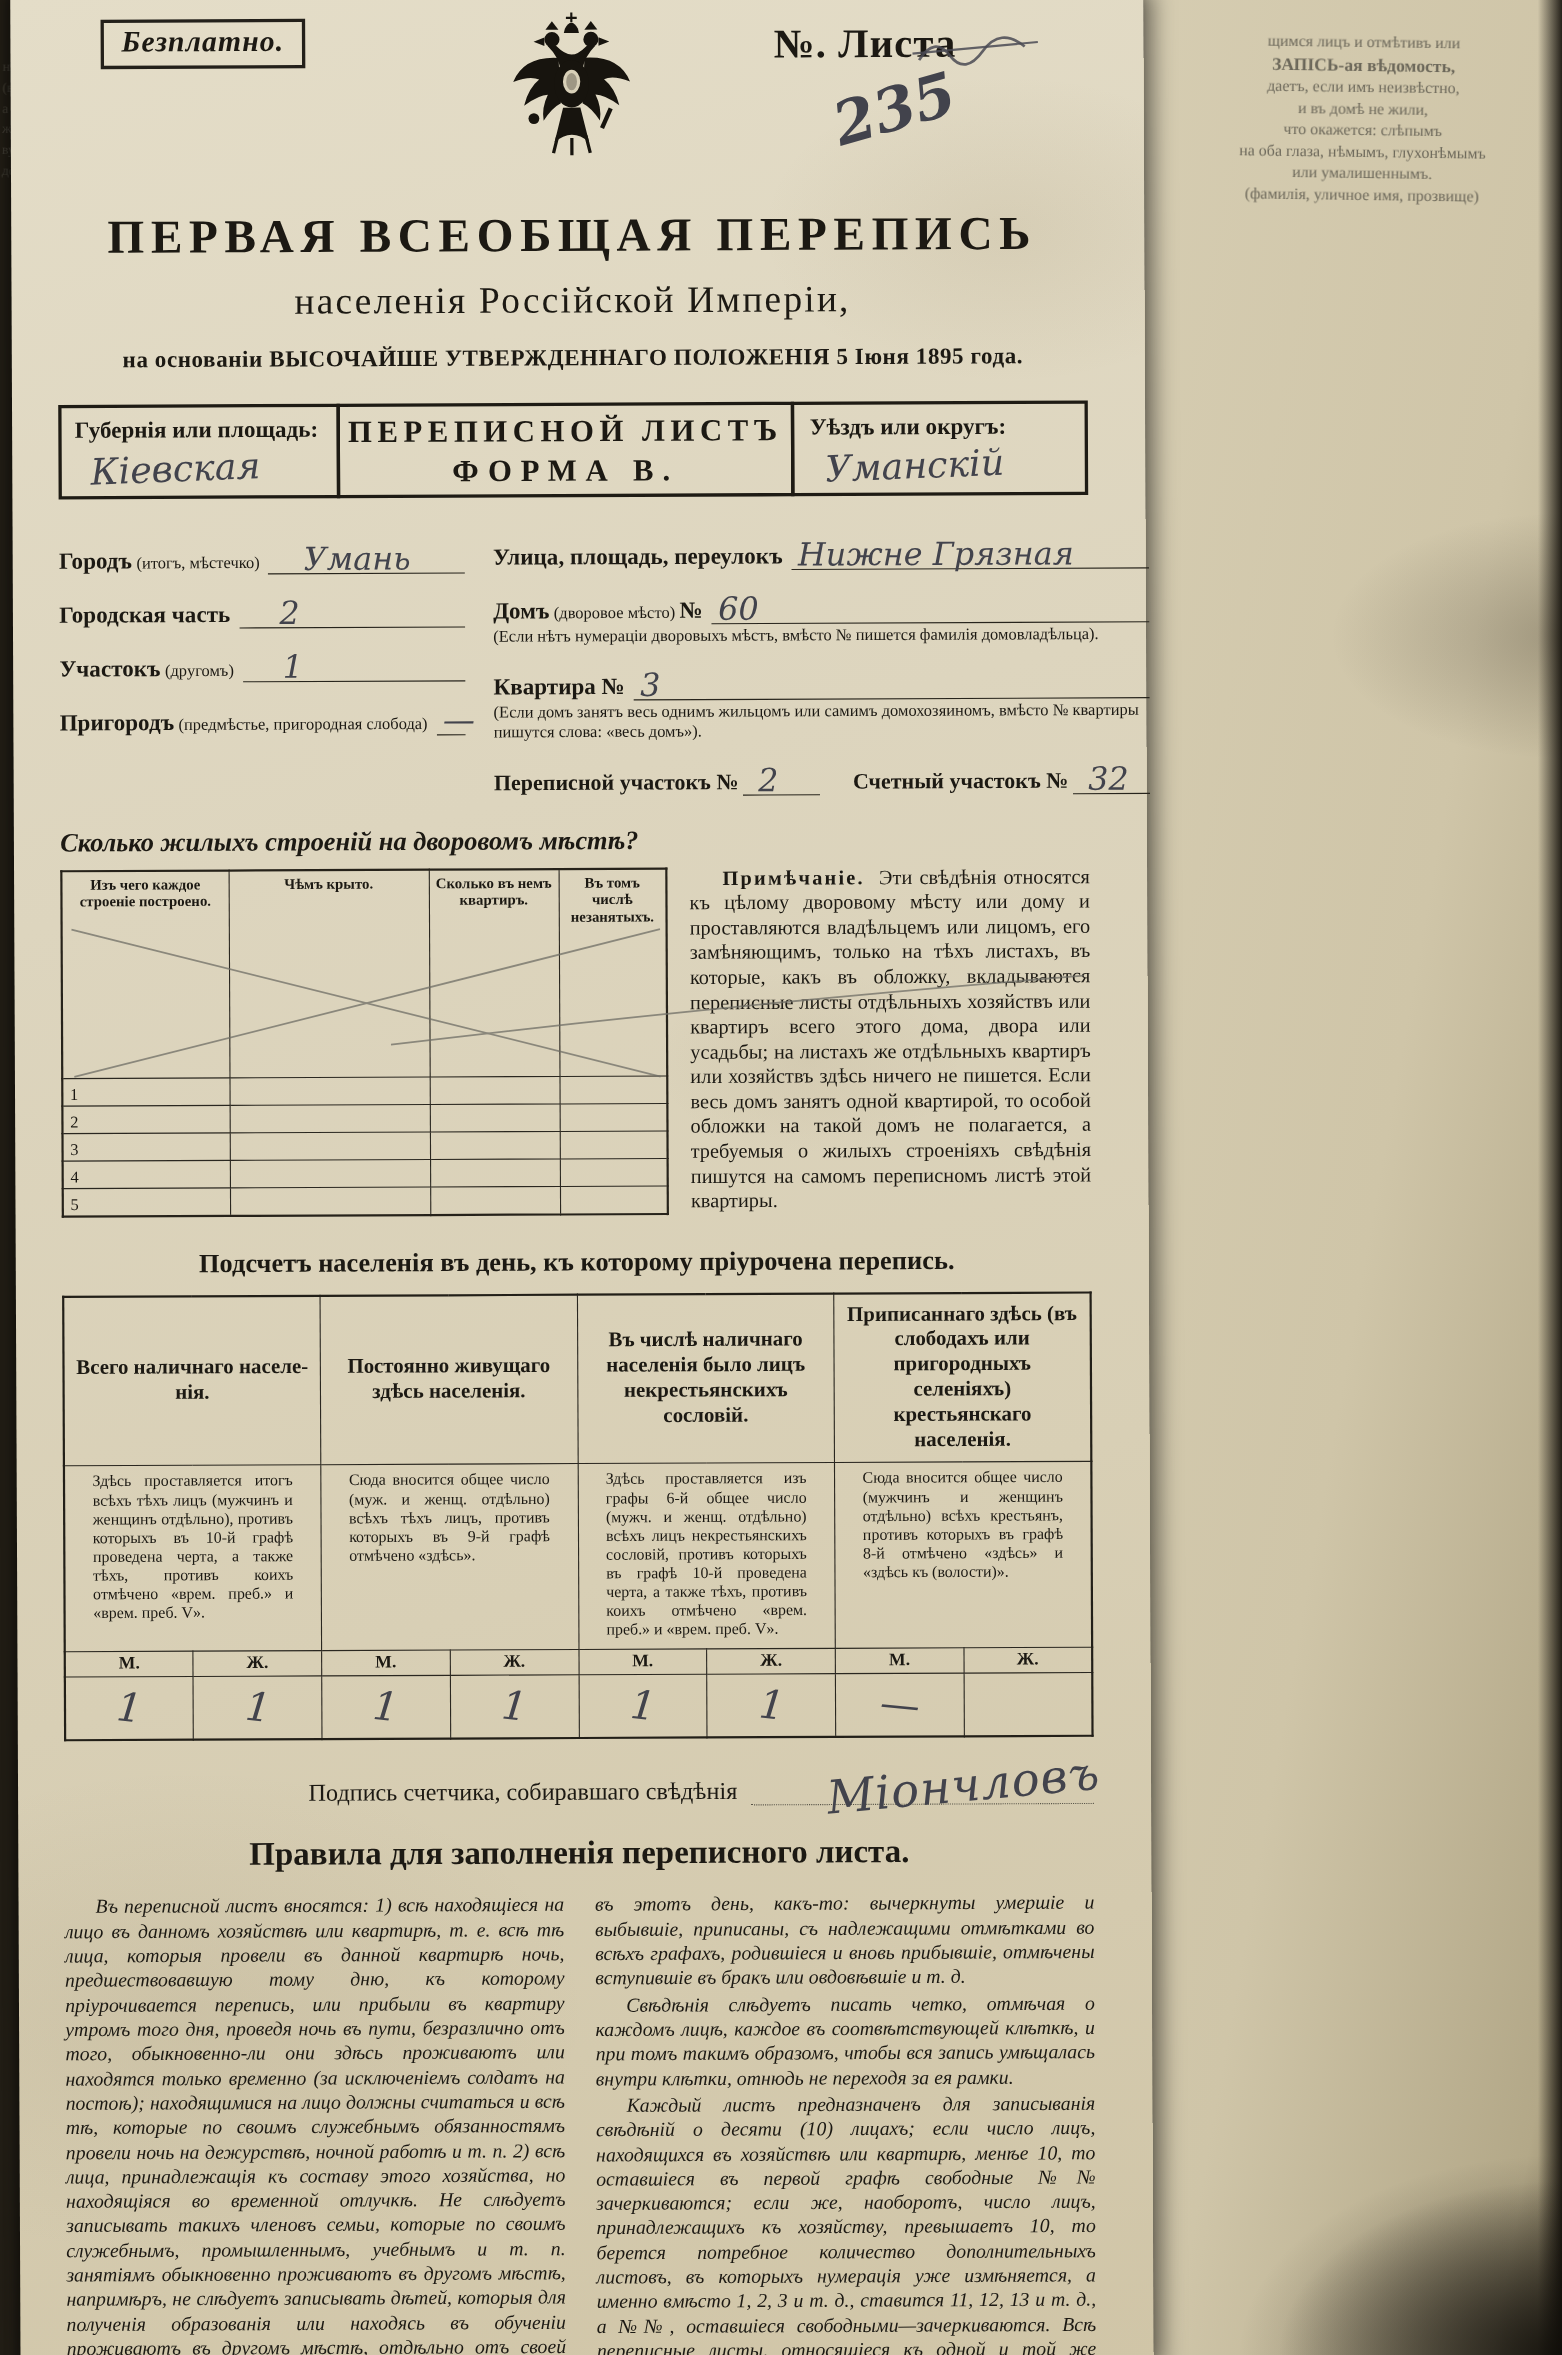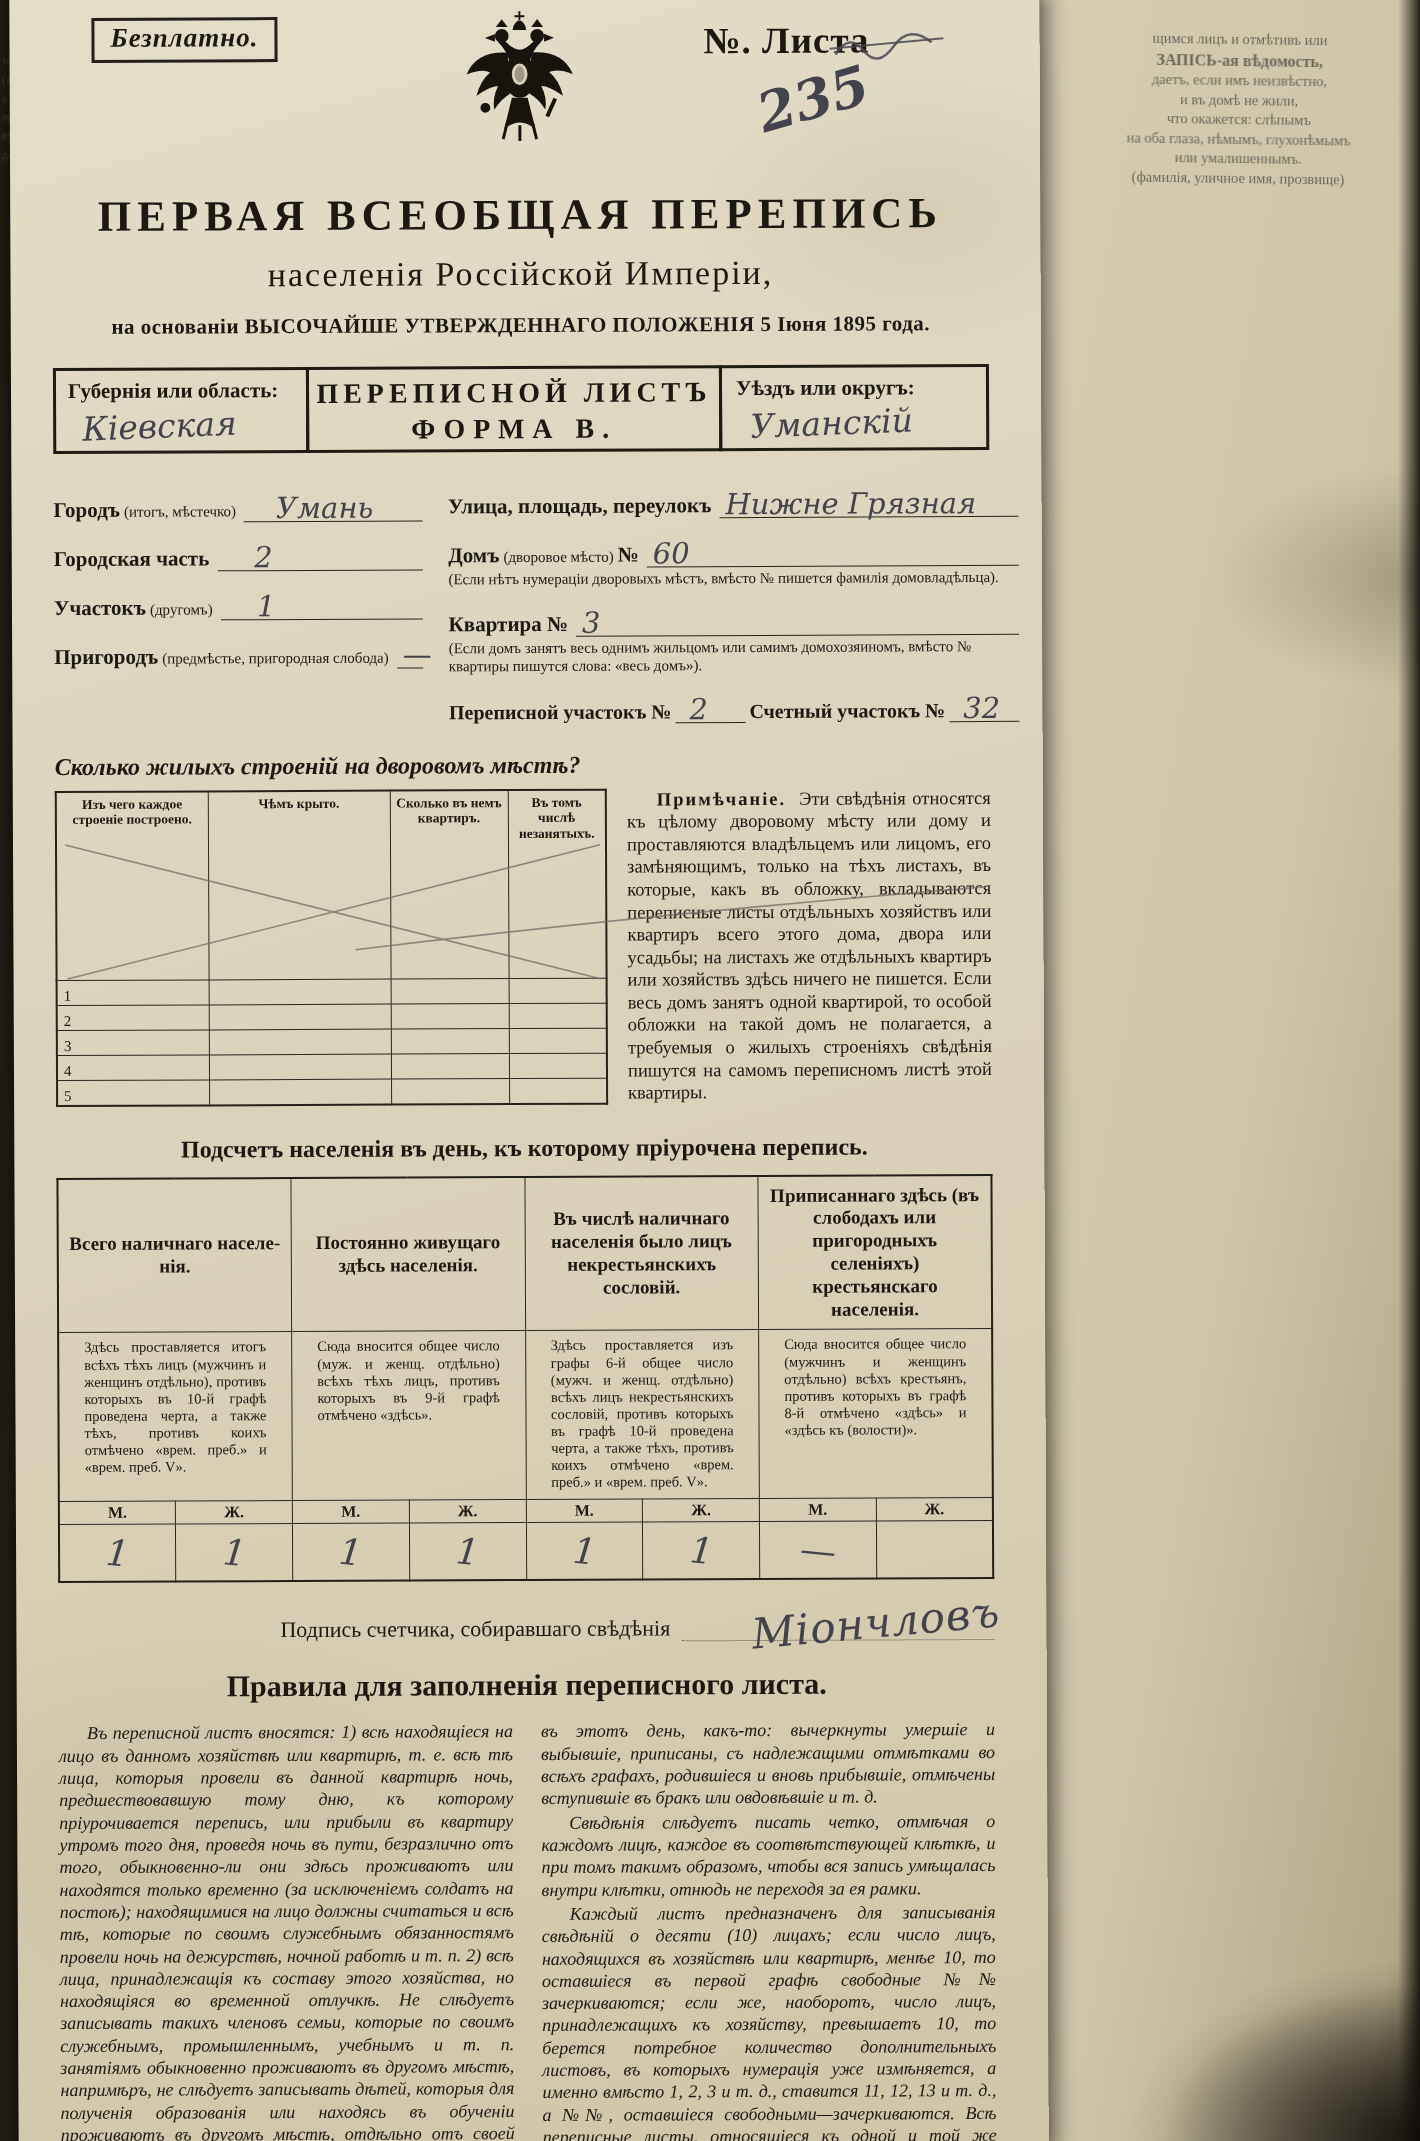--- a/index.html
+++ b/index.html
@@ -177,21 +177,21 @@
         </div>
         <div class="hw hw-235">235</div>
       </div>
 
       <div class="t1">ПЕРВАЯ ВСЕОБЩАЯ ПЕРЕПИСЬ</div>
       <div class="t2">населенія Россійской Имперіи,</div>
       <div class="t3">на основаніи ВЫСОЧАЙШЕ УТВЕРЖДЕННАГО ПОЛОЖЕНІЯ 5 Іюня 1895 года.</div>
 
       <div class="hbox">
         <div class="hcell hc-left">
-          <div class="hlabel">Губернія или область:</div>
+          <div class="hlabel">Губернія или площадь:</div>
           <div class="hw hw-box">Кіевская</div>
         </div>
         <div class="hcell hc-mid">
           <div class="fl1">ПЕРЕПИСНОЙ ЛИСТЪ</div>
           <div class="fl2">ФОРМА В.</div>
         </div>
         <div class="hcell hc-right">
           <div class="hlabel">Уѣздъ или округъ:</div>
           <div class="hw hw-box">Уманскій</div>
         </div>
@@ -244,21 +244,21 @@
             <span class="line">
                 <span class="hw hw-left">3</span>
               </span>
           </div>
           <div class="footnote">(Если домъ занятъ весь однимъ жильцомъ или самимъ домохозяиномъ, вмѣсто № квартиры пишутся слова: «весь домъ»).</div>
           <div class="dist-row">
             <span class="lab"><b>Переписной участокъ №</b></span>
             <span class="dline">
                 <span class="hw">2</span>
               </span>
-            <span class="lab" style="text-align:center;"><b>Счетный участокъ №</b></span>
+            <span class="lab" style="margin-left:26px;text-align:center;"><b>Счетный участокъ №</b></span>
             <span class="dline">
                 <span class="hw">32</span>
               </span>
           </div>
         </div>
       </div>
 
       <div class="b-sec">
         <div class="bq">Сколько жилыхъ строеній на дворовомъ мѣстѣ?</div>
         <div class="b-row">

